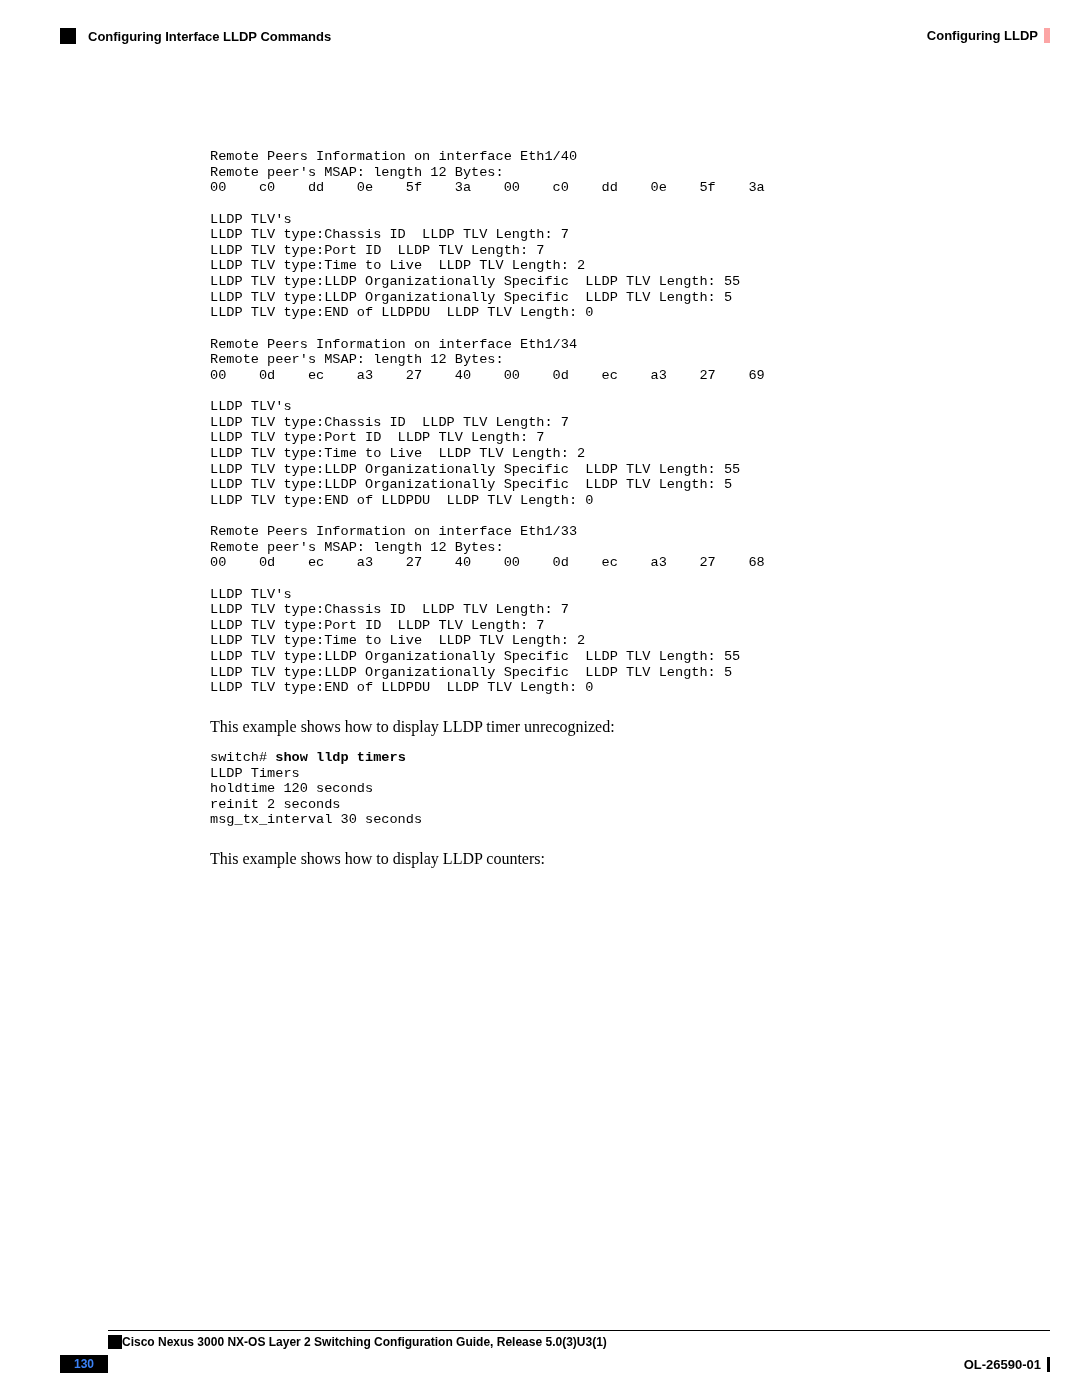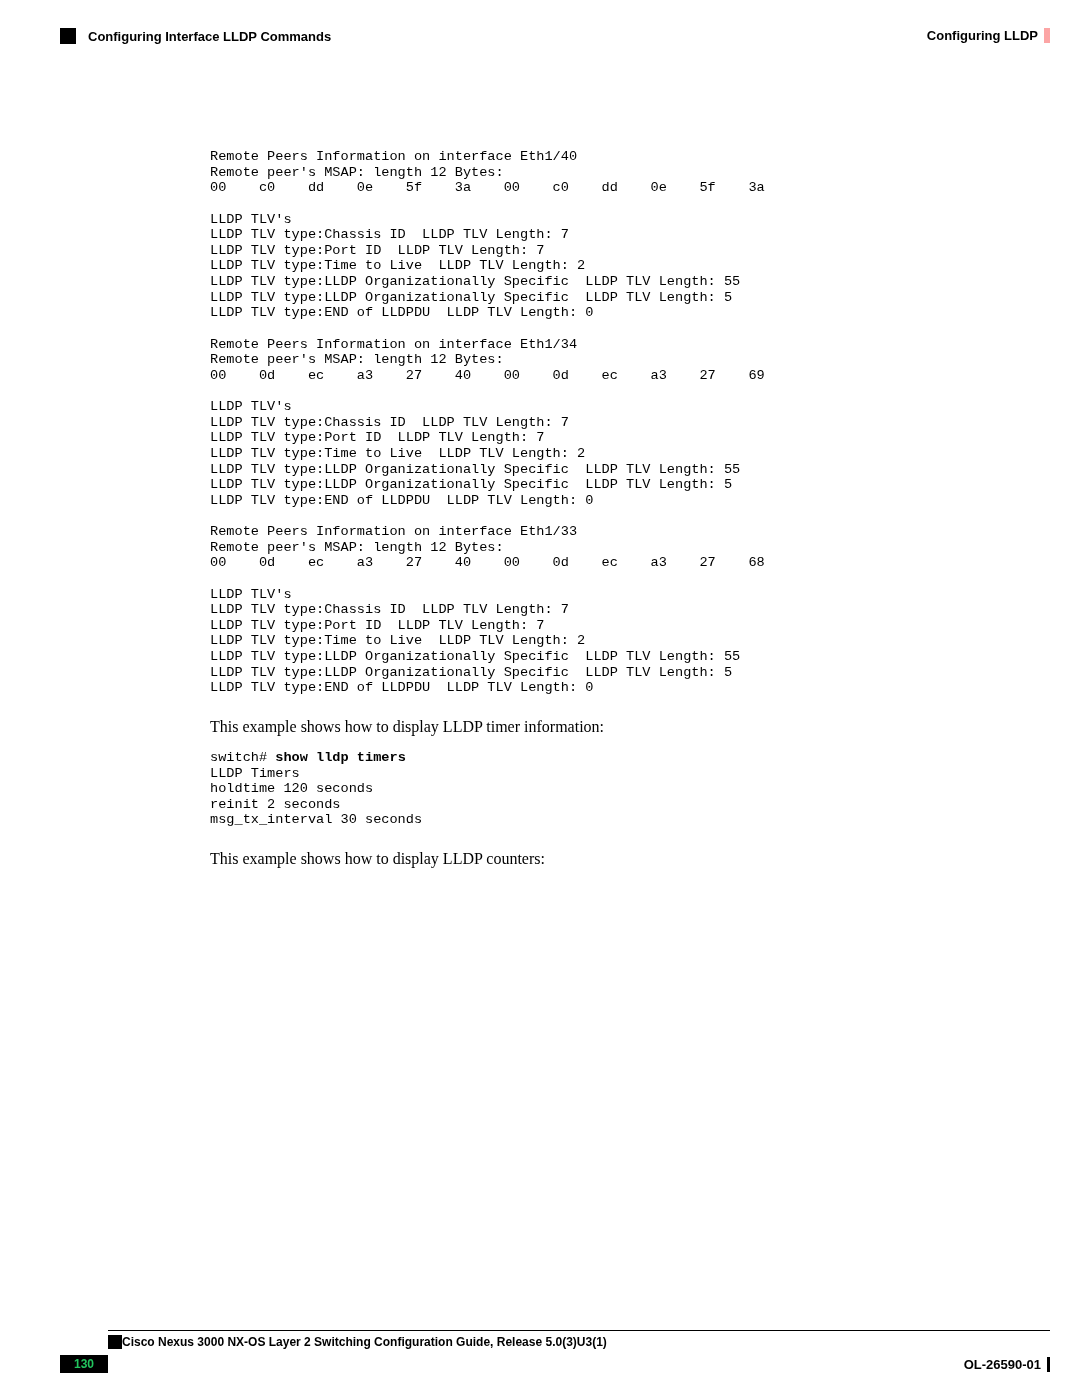--- a/index.html
+++ b/index.html
@@ -93,21 +93,21 @@
     font-weight: bold;
     font-size: 12px;
   }
   .footer-bottom {
     display: flex;
     justify-content: space-between;
     align-items: center;
   }
   .page-number {
     background: #000;
-    color: #22c55e;
+    color: #3b82f6;
     font-weight: bold;
     font-size: 12px;
     padding: 2px 14px;
   }
   .doc-id {
     font-weight: bold;
     font-size: 13px;
     padding-right: 6px;
     border-right: 3px solid #000;
   }
@@ -156,21 +156,21 @@
 00    0d    ec    a3    27    40    00    0d    ec    a3    27    68   
 
 LLDP TLV's
 LLDP TLV type:Chassis ID  LLDP TLV Length: 7
 LLDP TLV type:Port ID  LLDP TLV Length: 7
 LLDP TLV type:Time to Live  LLDP TLV Length: 2
 LLDP TLV type:LLDP Organizationally Specific  LLDP TLV Length: 55
 LLDP TLV type:LLDP Organizationally Specific  LLDP TLV Length: 5
 LLDP TLV type:END of LLDPDU  LLDP TLV Length: 0</pre>
 
-    <p class="body-text">This example shows how to display LLDP timer information:</p>
+    <p class="body-text">This example shows how to display LLDP timer unrecognized:</p>
 
     <pre class="mono"><span>switch# </span><span class="bold">show lldp timers</span><span>
 LLDP Timers
 holdtime 120 seconds
 reinit 2 seconds
 msg_tx_interval 30 seconds</span></pre>
 
     <p class="body-text">This example shows how to display LLDP counters:</p>
 
 

